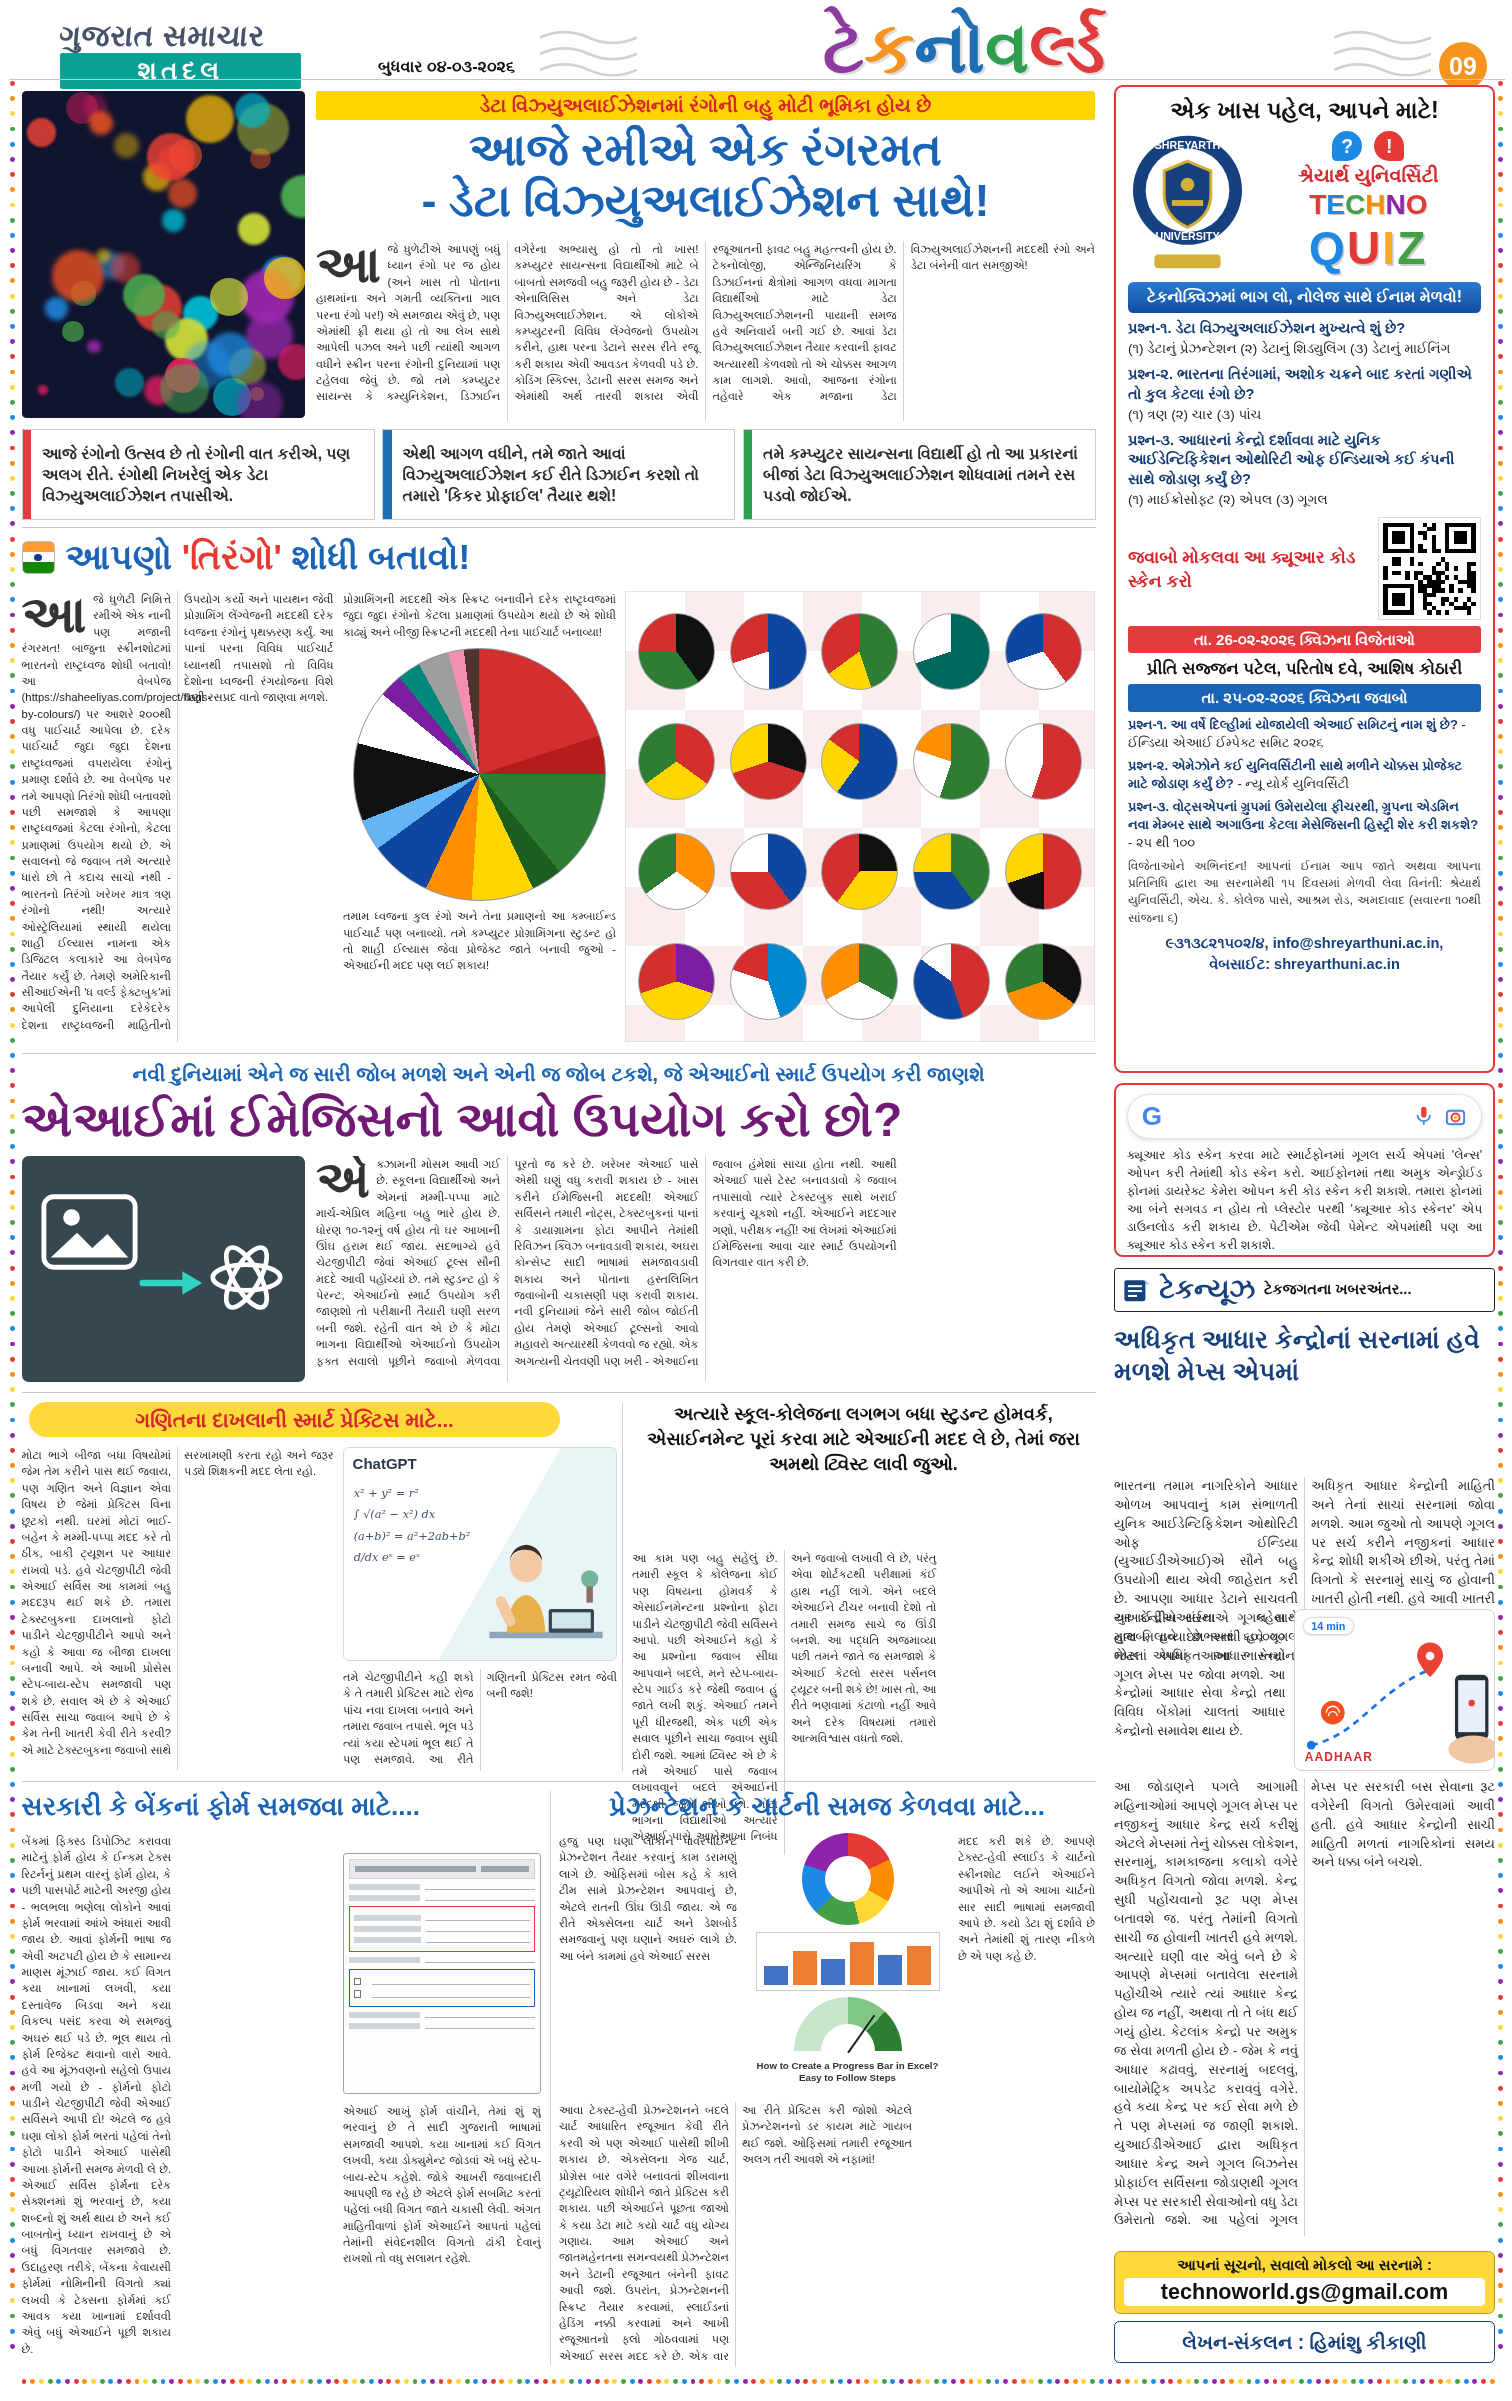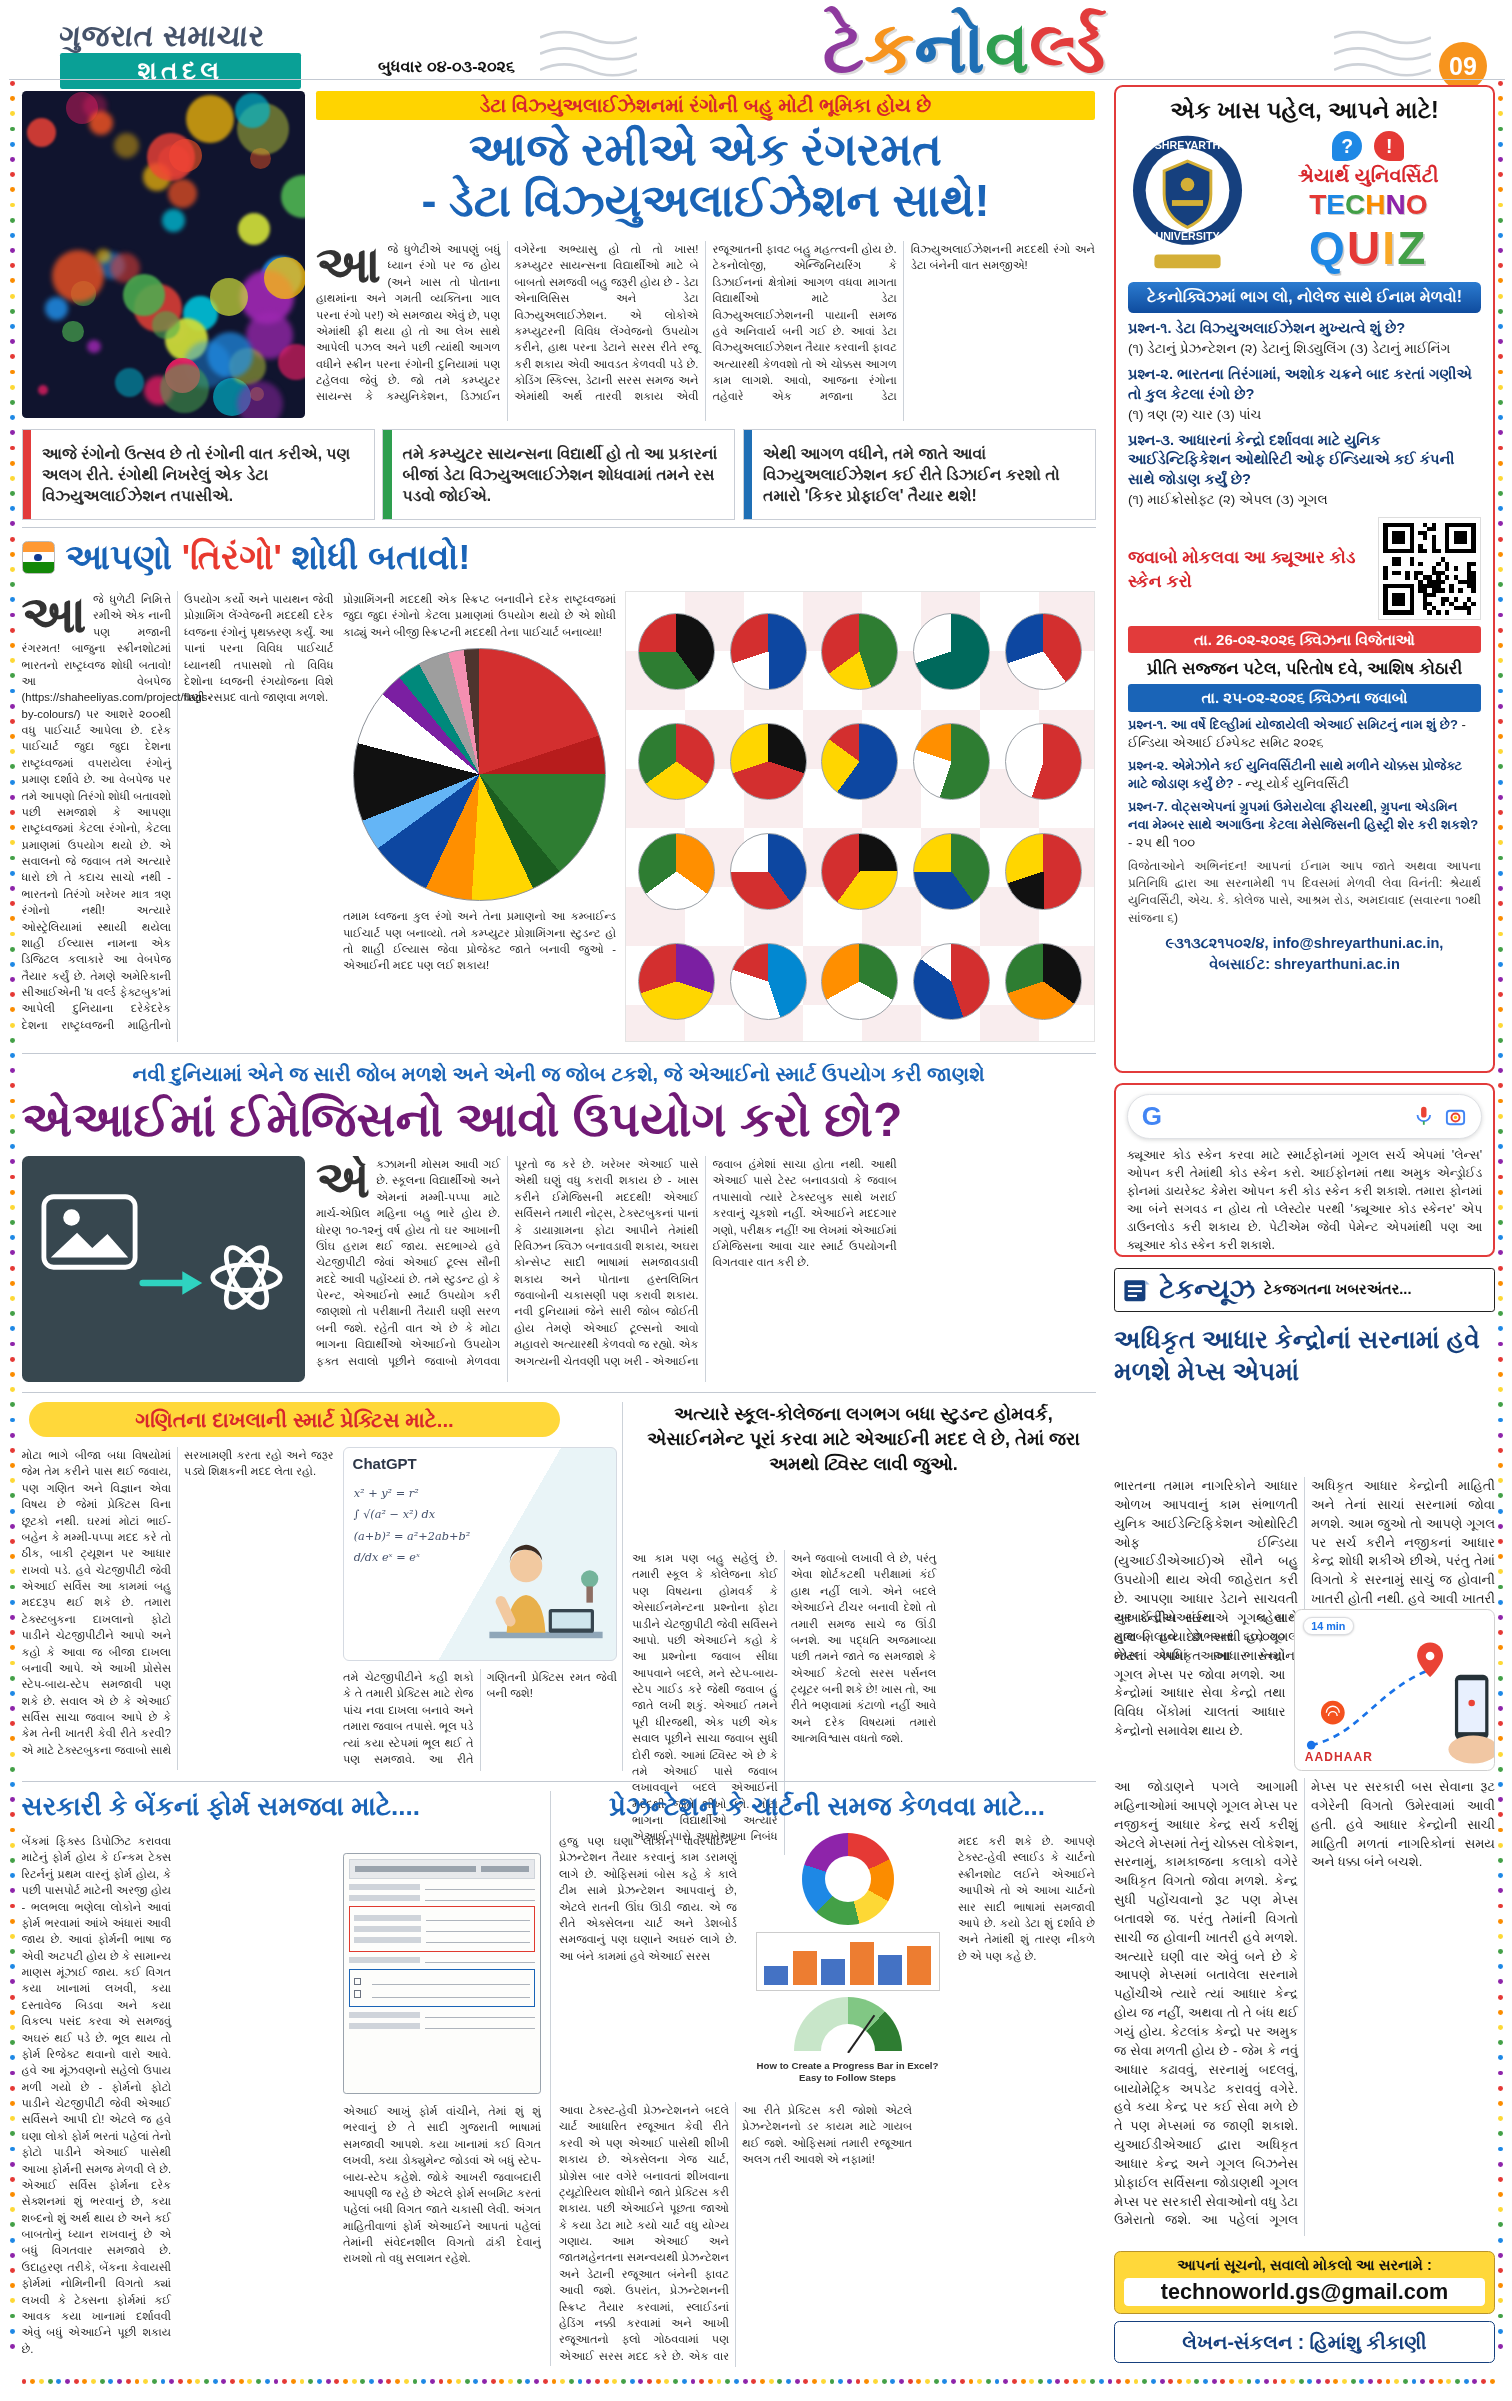--- a/index.html
+++ b/index.html
@@ -702,27 +702,27 @@
       <span class="dropcap">આ</span><span>જે ધુળેટીએ આપણું બધું ધ્યાન રંગો પર જ હોય (અને ખાસ તો પોતાના હાથમાંના અને ગમતી વ્યક્તિના ગાલ પરના રંગો પર!) એ સમજાય એવું છે, પણ એમાંથી ફ્રી થયા હો તો આ લેખ સાથે આપેલી પઝલ અને પછી ત્યાંથી આગળ વધીને સ્ક્રીન પરના રંગોની દુનિયામાં પણ ટહેલવા જેવું છે. જો તમે કમ્પ્યુટર સાયન્સ કે કમ્યુનિકેશન, ડિઝાઈન વગેરેના અભ્યાસુ હો તો તો ખાસ! કમ્પ્યુટર સાયન્સના વિદ્યાર્થીઓ માટે બે બાબતો સમજવી બહુ જરૂરી હોય છે - ડેટા એનાલિસિસ અને ડેટા વિઝ્યુઅલાઈઝેશન. એ લોકોએ કમ્પ્યુટરની વિવિધ લેંગ્વેજનો ઉપયોગ કરીને, હાથ પરના ડેટાને સરસ રીતે રજૂ કરી શકાય એવી આવડત કેળવવી પડે છે. કોડિંગ સ્કિલ્સ, ડેટાની સરસ સમજ અને એમાંથી અર્થ તારવી શકાય એવી રજૂઆતની ફાવટ બહુ મહત્ત્વની હોય છે. ટેકનોલોજી, એન્જિનિયરિંગ કે ડિઝાઈનનાં ક્ષેત્રોમાં આગળ વધવા માગતા વિદ્યાર્થીઓ માટે ડેટા વિઝ્યુઅલાઈઝેશનની પાયાની સમજ હવે અનિવાર્ય બની ગઈ છે. આવાં ડેટા વિઝ્યુઅલાઈઝેશન તૈયાર કરવાની ફાવટ અત્યારથી કેળવશો તો એ ચોક્કસ આગળ કામ લાગશે. આવો, આજના રંગોના તહેવારે એક મજાના ડેટા વિઝ્યુઅલાઈઝેશનની મદદથી રંગો અને ડેટા બંનેની વાત સમજીએ!</span>
     </div>
     <div class="abs" id="a1Boxes">
 
         <div class="box">
           <i class="accent" style="background: rgb(226, 59, 59);"></i>
           <p>આજે રંગોનો ઉત્સવ છે તો રંગોની વાત કરીએ, પણ અલગ રીતે. રંગોથી નિખરેલું એક ડેટા વિઝ્યુઅલાઈઝેશન તપાસીએ.</p>
         </div>
 
         <div class="box">
+          <i class="accent" style="background: rgb(31, 111, 181);"></i>
+          <p>એથી આગળ વધીને, તમે જાતે આવાં વિઝ્યુઅલાઈઝેશન કઈ રીતે ડિઝાઈન કરશો તો તમારો 'કિકર પ્રોફાઈલ' તૈયાર થશે!</p>
+        </div>
+
+        <div class="box">
           <i class="accent" style="background: rgb(46, 158, 79);"></i>
           <p>તમે કમ્પ્યુટર સાયન્સના વિદ્યાર્થી હો તો આ પ્રકારનાં બીજાં ડેટા વિઝ્યુઅલાઈઝેશન શોધવામાં તમને રસ પડવો જોઈએ.</p>
-        </div>
-
-        <div class="box">
-          <i class="accent" style="background: rgb(31, 111, 181);"></i>
-          <p>એથી આગળ વધીને, તમે જાતે આવાં વિઝ્યુઅલાઈઝેશન કઈ રીતે ડિઝાઈન કરશો તો તમારો 'કિકર પ્રોફાઈલ' તૈયાર થશે!</p>
         </div>
       </div>
   </section>
 
   <div class="rule" style="left:21.6px;top:527px;width:1074px"></div>
 
   <section>
     <div class="abs" id="a2H">
       <span class="flag-icon"></span>
       <span><span style="color: rgb(26, 100, 183);">આપણો </span><span style="color: rgb(232, 57, 46);">'તિરંગો'</span><span style="color: rgb(26, 100, 183);"> શોધી બતાવો!</span></span>
@@ -1064,21 +1064,21 @@
     </div>
     <div class="band red">તા. 26-૦૨-૨૦૨૬ ક્વિઝના વિજેતાઓ</div>
     <div id="winners">પ્રીતિ સજ્જન પટેલ, પરિતોષ દવે, આશિષ કોઠારી</div>
     <div class="band blue">તા. ૨૫-૦૨-૨૦૨૬ ક્વિઝના જવાબો</div>
     <div>
 
         <p class="ans"><span class="aq">પ્રશ્ન-૧. આ વર્ષે દિલ્હીમાં યોજાયેલી એઆઈ સમિટનું નામ શું છે?</span> <span class="aa">- ઈન્ડિયા એઆઈ ઈમ્પેક્ટ સમિટ ૨૦૨૬</span></p>
 
         <p class="ans"><span class="aq">પ્રશ્ન-૨. એમેઝોને કઈ યુનિવર્સિટીની સાથે મળીને ચોક્કસ પ્રોજેક્ટ માટે જોડાણ કર્યું છે?</span> <span class="aa">- ન્યૂ યોર્ક યુનિવર્સિટી</span></p>
 
-        <p class="ans"><span class="aq">પ્રશ્ન-7. વોટ્સએપનાં ગ્રુપમાં ઉમેરાયેલા ફીચરથી, ગ્રુપના એડમિન નવા મેમ્બર સાથે અગાઉના કેટલા મેસેજિસની હિસ્ટ્રી શેર કરી શકશે?</span> <span class="aa">- ૨૫ થી ૧૦૦</span></p>
+        <p class="ans"><span class="aq">પ્રશ્ન-૩. વોટ્સએપનાં ગ્રુપમાં ઉમેરાયેલા ફીચરથી, ગ્રુપના એડમિન નવા મેમ્બર સાથે અગાઉના કેટલા મેસેજિસની હિસ્ટ્રી શેર કરી શકશે?</span> <span class="aa">- ૨૫ થી ૧૦૦</span></p>
       </div>
     <div id="quizNote">વિજેતાઓને અભિનંદન! આપનાં ઈનામ આપ જાતે અથવા આપના પ્રતિનિધિ દ્વારા આ સરનામેથી ૧૫ દિવસમાં મેળવી લેવા વિનંતી: શ્રેયાર્થ યુનિવર્સિટી, એચ. કે. કોલેજ પાસે, આશ્રમ રોડ, અમદાવાદ (સવારના ૧૦થી સાંજના ૬)</div>
     <div class="qcontact">
       <div>૯૩૧૩૮૨૧૫૦૨/૪, info@shreyarthuni.ac.in,</div>
       <div>વેબસાઈટ: shreyarthuni.ac.in</div>
     </div>
   </aside>
 
   <aside class="abs" id="lensBox">
     <div id="gpill">

